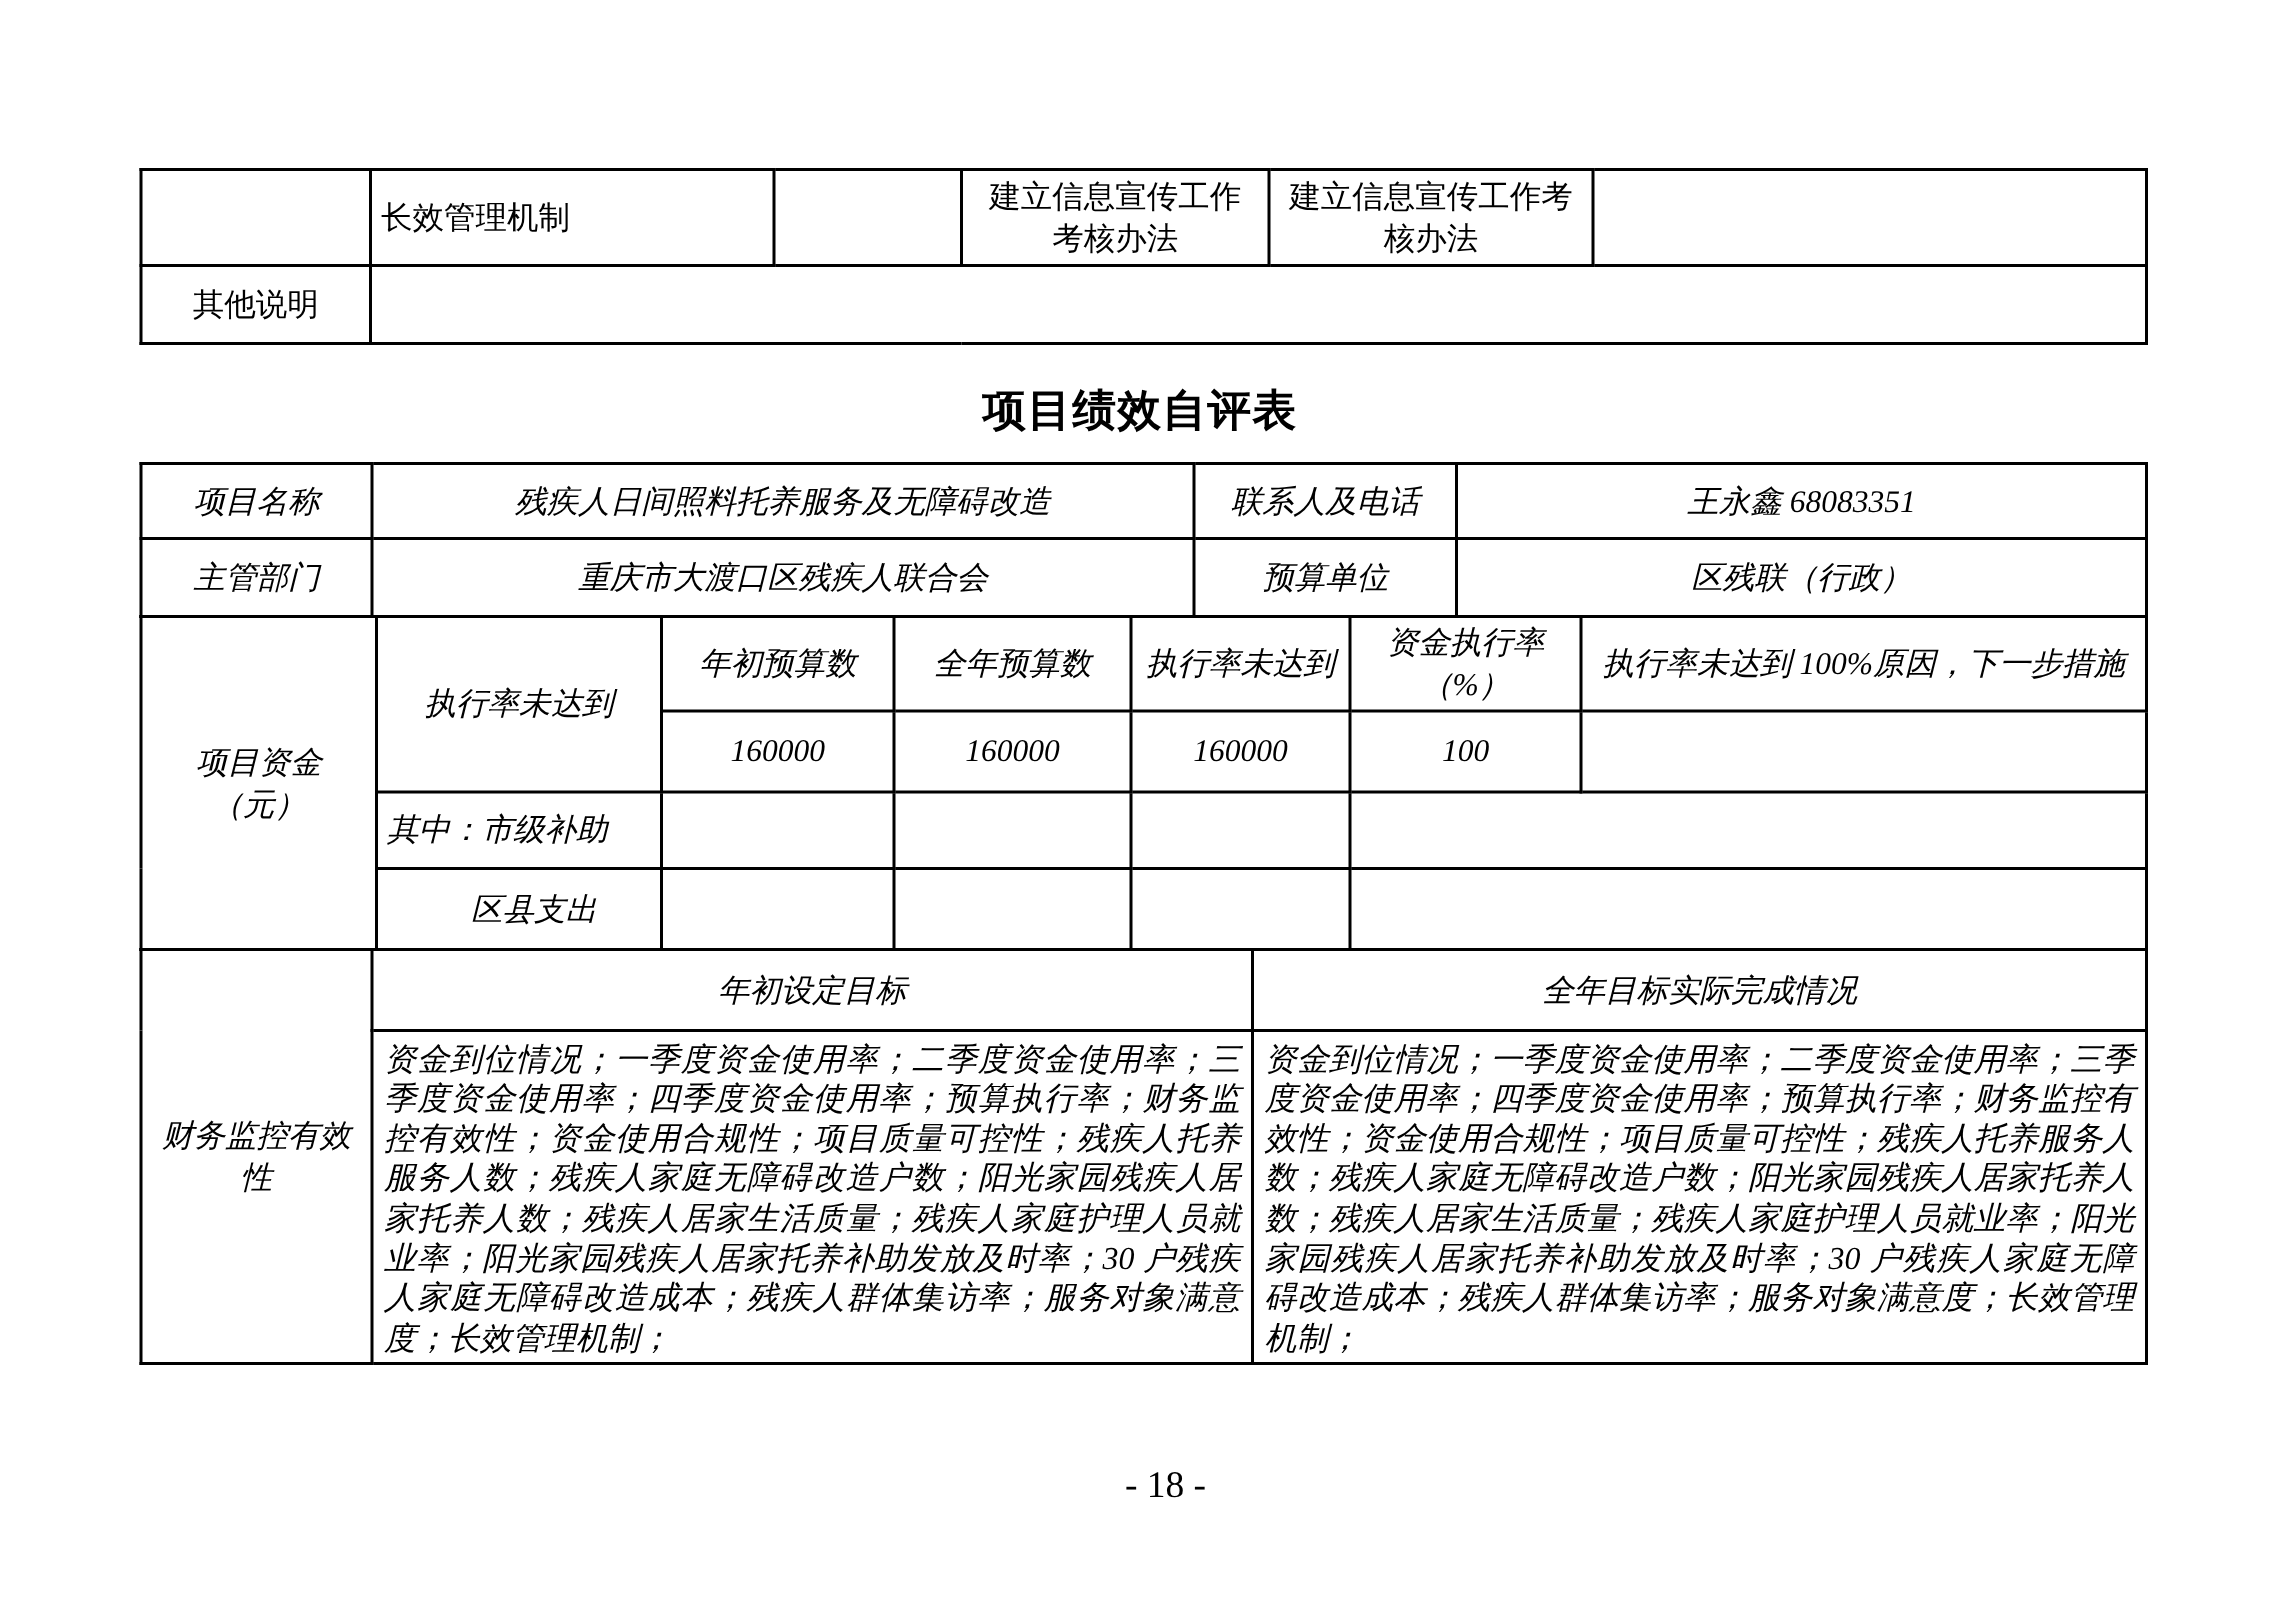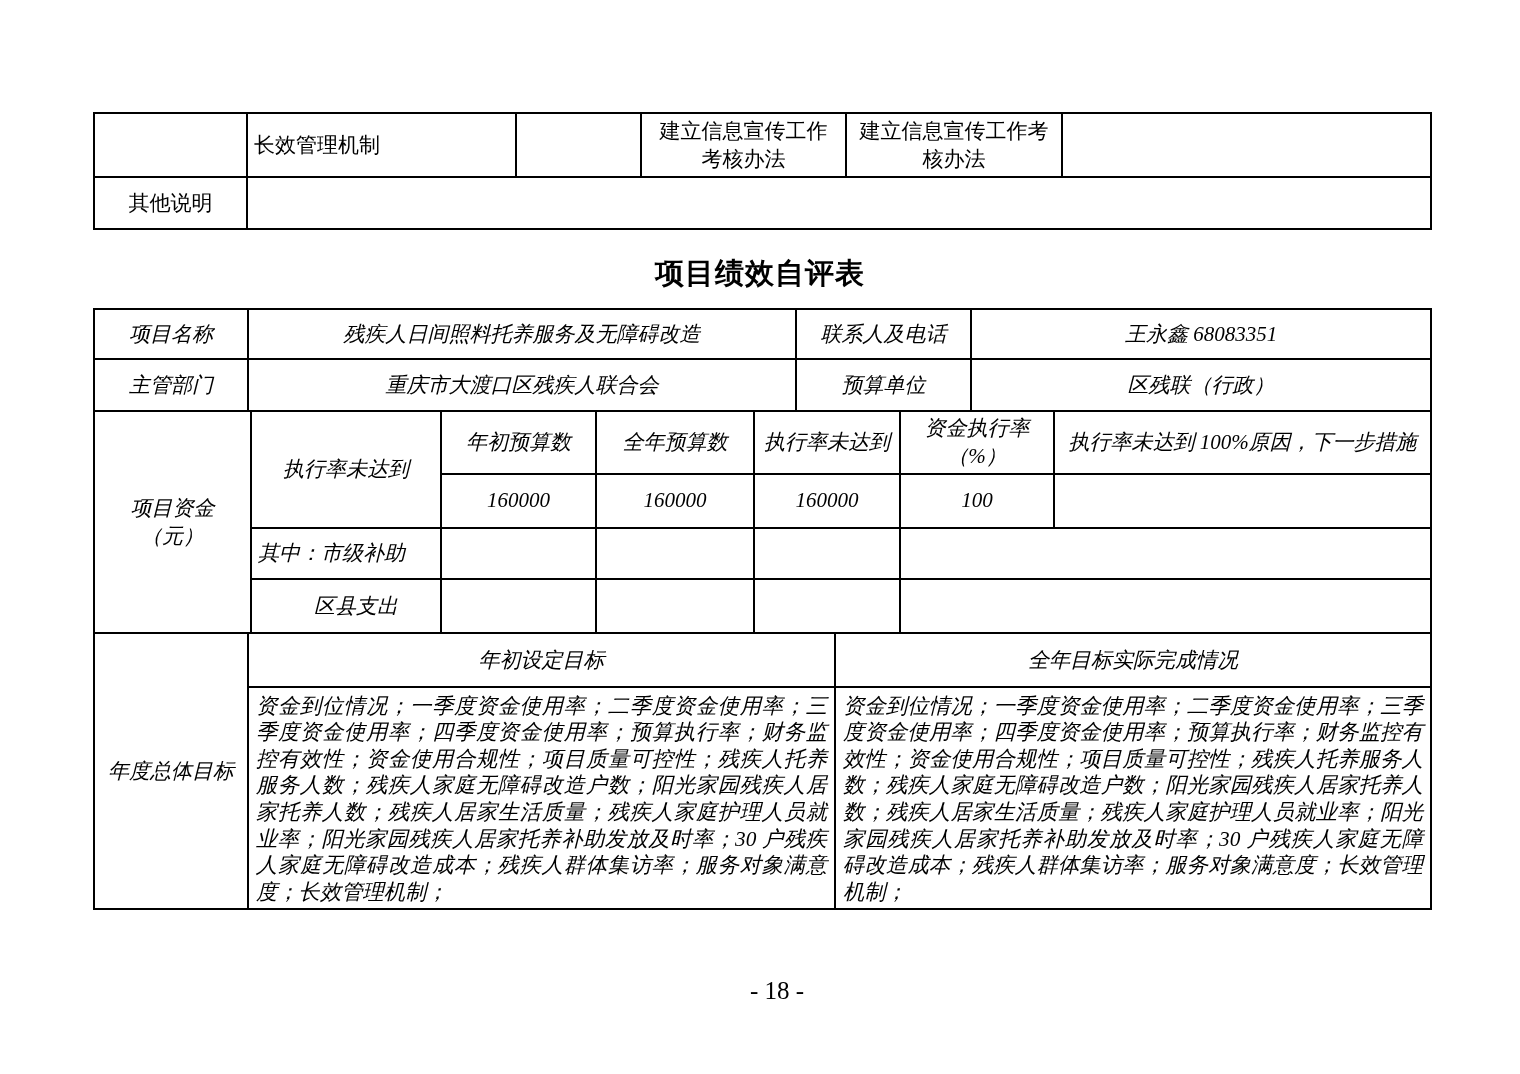--- a/index.html
+++ b/index.html
@@ -152,21 +152,21 @@
       </table>
 
     <table class="t3">
       <colgroup>
         <col style="width:154px">
           <col style="width:587px">
           <col style="width:596px">
       </colgroup>
       <tbody>
           <tr class="ra">
-        <td rowspan="2">年度总体目标</td>
+        <td rowspan="2">财务监控有效性</td>
         <td>年初设定目标</td>
         <td>全年目标实际完成情况</td>
       </tr>
       <tr class="rb">
         <td class="just">资金到位情况；一季度资金使用率；二季度资金使用率；三季度资金使用率；四季度资金使用率；预算执行率；财务监控有效性；资金使用合规性；项目质量可控性；残疾人托养服务人数；残疾人家庭无障碍改造户数；阳光家园残疾人居家托养人数；残疾人居家生活质量；残疾人家庭护理人员就业率；阳光家园残疾人居家托养补助发放及时率；30 户残疾人家庭无障碍改造成本；残疾人群体集访率；服务对象满意度；长效管理机制；</td>
         <td class="just">资金到位情况；一季度资金使用率；二季度资金使用率；三季度资金使用率；四季度资金使用率；预算执行率；财务监控有效性；资金使用合规性；项目质量可控性；残疾人托养服务人数；残疾人家庭无障碍改造户数；阳光家园残疾人居家托养人数；残疾人居家生活质量；残疾人家庭护理人员就业率；阳光家园残疾人居家托养补助发放及时率；30 户残疾人家庭无障碍改造成本；残疾人群体集访率；服务对象满意度；长效管理机制；</td>
       </tr>
     </tbody>
       </table>
 

